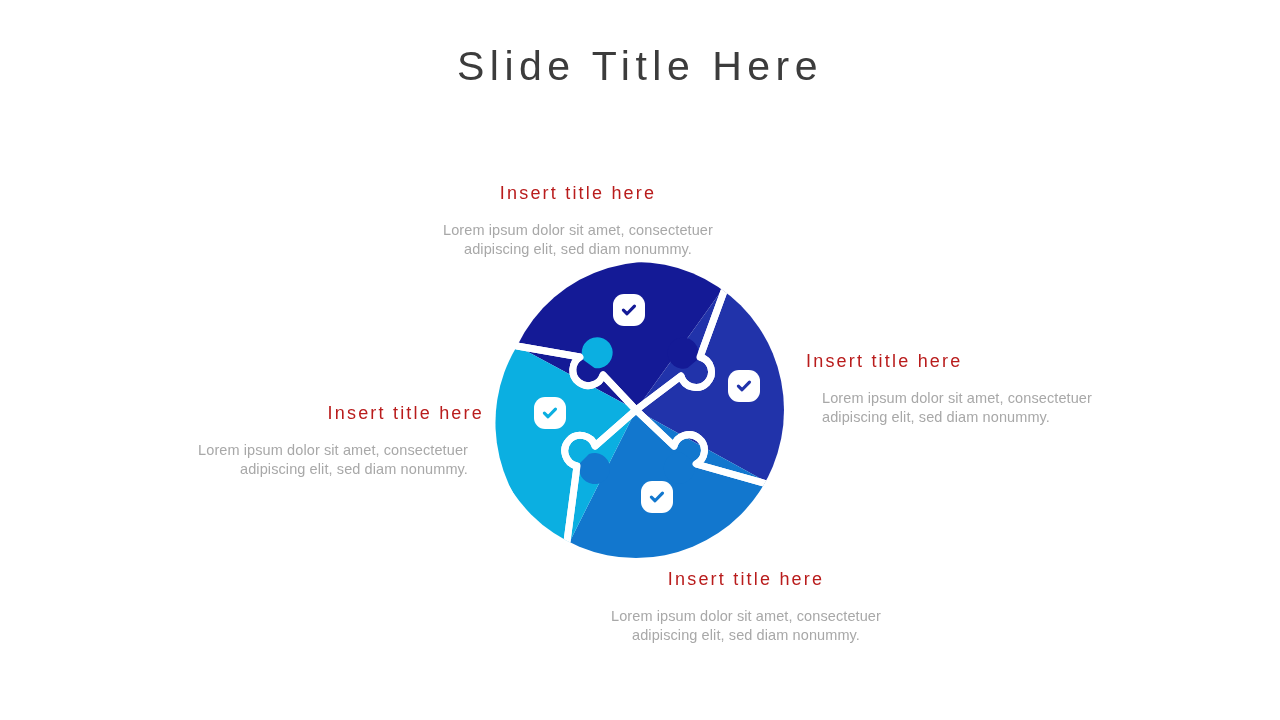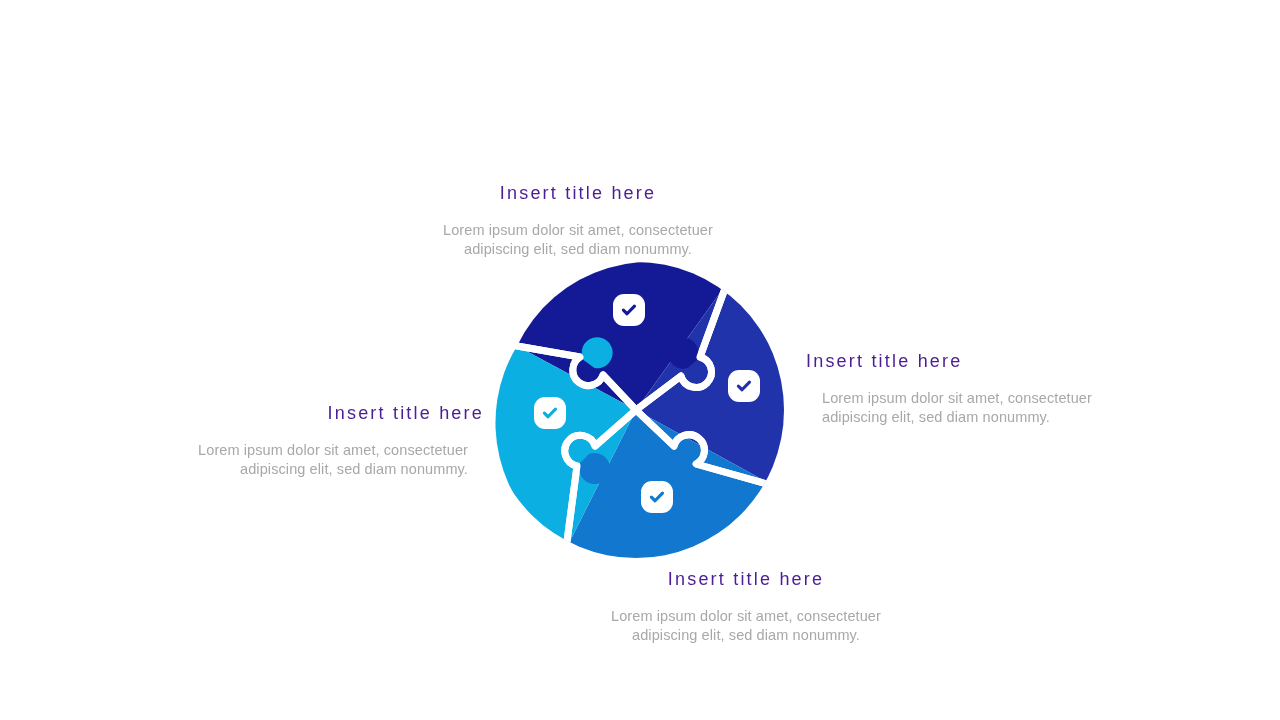--- a/index.html
+++ b/index.html
@@ -39,21 +39,21 @@
   }
 
   
   .txt-block {
     position: absolute;
   }
   .txt-title {
     font-size: 18px;
     font-weight: 400;
     letter-spacing: 2.2px;
-    color: #4c1d95;
+    color: #b91c1c;
     line-height: 1.25;
     margin: 0 0 4px 0;
     white-space: pre;
   }
   .txt-body {
     font-size: 14.5px;
     font-weight: 400;
     color: #a8a8a8;
     line-height: 1.32;
     letter-spacing: 0.1px;
@@ -92,20 +92,21 @@
   #badge-top    { left: 613px; top: 294px; }
   #badge-right  { left: 728px; top: 370px; }
   #badge-bottom { left: 641px; top: 481px; }
   #badge-left   { left: 534px; top: 397px; }
 </style>
 </head>
 <body>
 
 <div class="slide">
 
+  <div class="slide-title">Slide Title Here</div>
 
   <div class="txt-block" id="block-top">
     <p class="txt-title">Insert title here</p>
     <p class="txt-body">
       <span>Lorem ipsum dolor sit amet, consectetuer</span>
       <span>adipiscing elit, sed diam nonummy.</span>
     </p>
   </div>
 
   <div class="txt-block" id="block-right">

